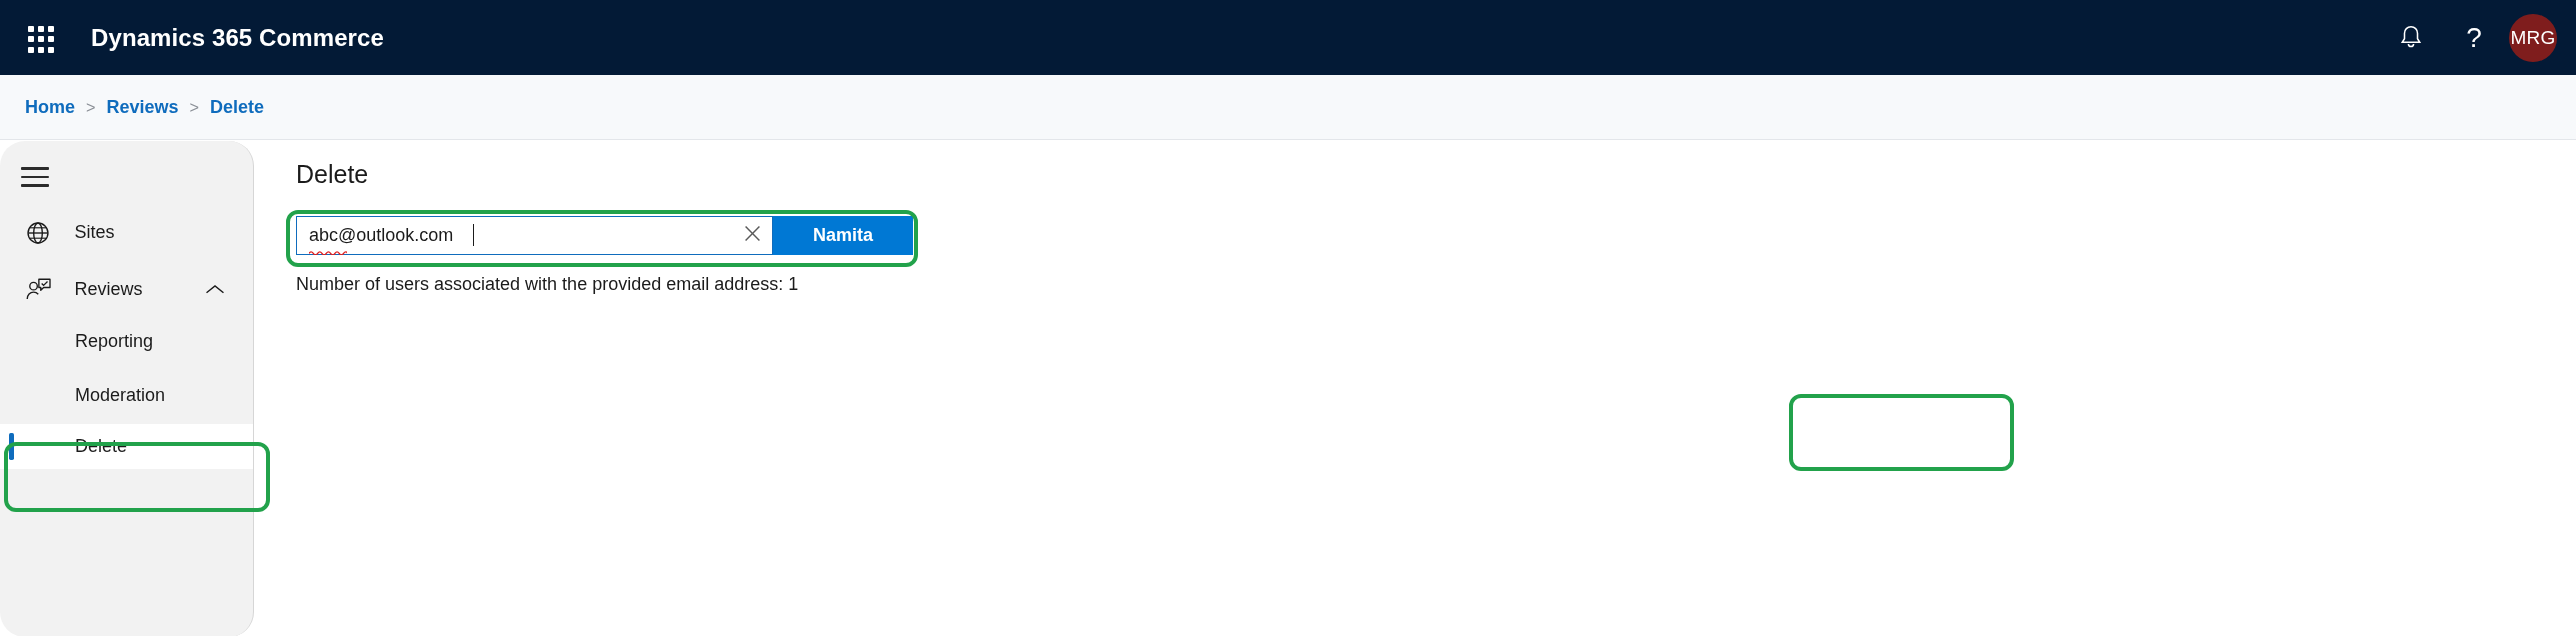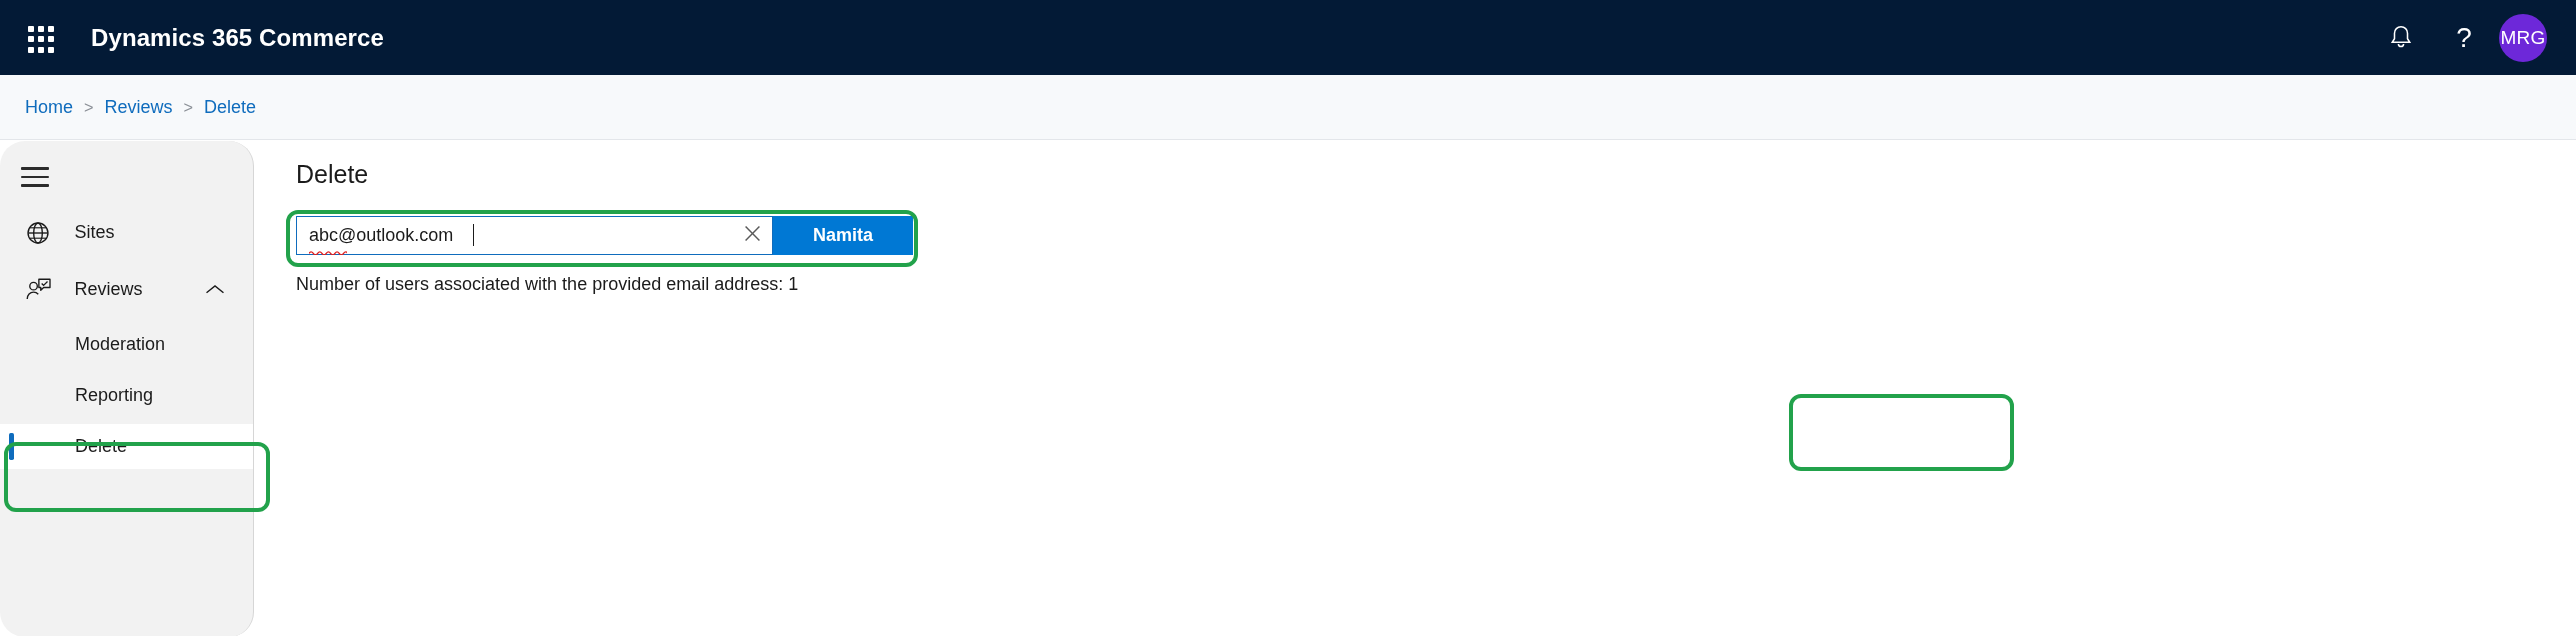--- a/index.html
+++ b/index.html
@@ -45,40 +45,40 @@
   }
   .nav-icon-btn {
     width: 63px; height: 75px;
     display: flex; align-items: center; justify-content: center;
     cursor: pointer;
   }
   .nav-icon-btn svg { display: block; }
   .qmark { color: #ffffff; font-size: 28px; line-height: 1; font-weight: 400; }
   .avatar {
     width: 48px; height: 48px; border-radius: 50%;
-    background: #6d28d9;
+    background: #7f1d1d;
     color: #ffffff;
     font-size: 19px; font-weight: 400;
     display: flex; align-items: center; justify-content: center;
-    margin-right: 29px; margin-left: 3.4px;
+    margin-right: 19px; margin-left: 3.4px;
     cursor: pointer;
     letter-spacing: 0.3px;
   }
 
   
   .crumbbar {
     position: absolute; left: 0; top: 75px;
     width: 2576px; height: 65px;
     background: #F7F9FB;
     border-bottom: 0.9px solid #E3E6EA;
     display: flex; align-items: center;
   }
   .crumbs { display: flex; align-items: center; margin-left: 25px; }
   .crumb {
-    color: #0F6CBD; font-size: 18px; cursor: pointer; white-space: nowrap;
+    color: #0F6CBD; font-size: 18px; cursor: pointer; white-space: nowrap; font-weight: bold;
   }
   .crumb-sep { color: #8A8F96; font-size: 16.3px; margin: 0 11px; }
 
   .topsearch {
     margin-left: auto; margin-right: 17px;
     display: flex; align-items: stretch;
     height: 41px;
   }
   .topsearch-input {
     width: 377px; height: 41px;
@@ -355,25 +355,25 @@
         </svg>
       </span>
       <span class="nav-lbl">Reviews</span>
       <span class="chev">
         <svg width="22" height="13.7" viewBox="0 0 26 16">
           <path d="M3 11.5 L13 3.5 L23 11.5" fill="none" stroke="#1B1B1B" stroke-width="1.7"></path>
         </svg>
       </span>
     </div>
 
+    <div class="nav-sub" id="nav-reporting">
+      <span class="nav-lbl">Reporting</span>
+    </div>
     <div class="nav-sub" id="nav-moderation">
       <span class="nav-lbl">Moderation</span>
-    </div>
-    <div class="nav-sub" id="nav-reporting">
-      <span class="nav-lbl">Reporting</span>
     </div>
     <div class="nav-sub selected" id="nav-delete">
       <span class="nav-lbl">Delete</span>
     </div>
   </div>
 
   <div class="main">
     <div class="page-title">Delete</div>
 
     <div class="searchrow">

